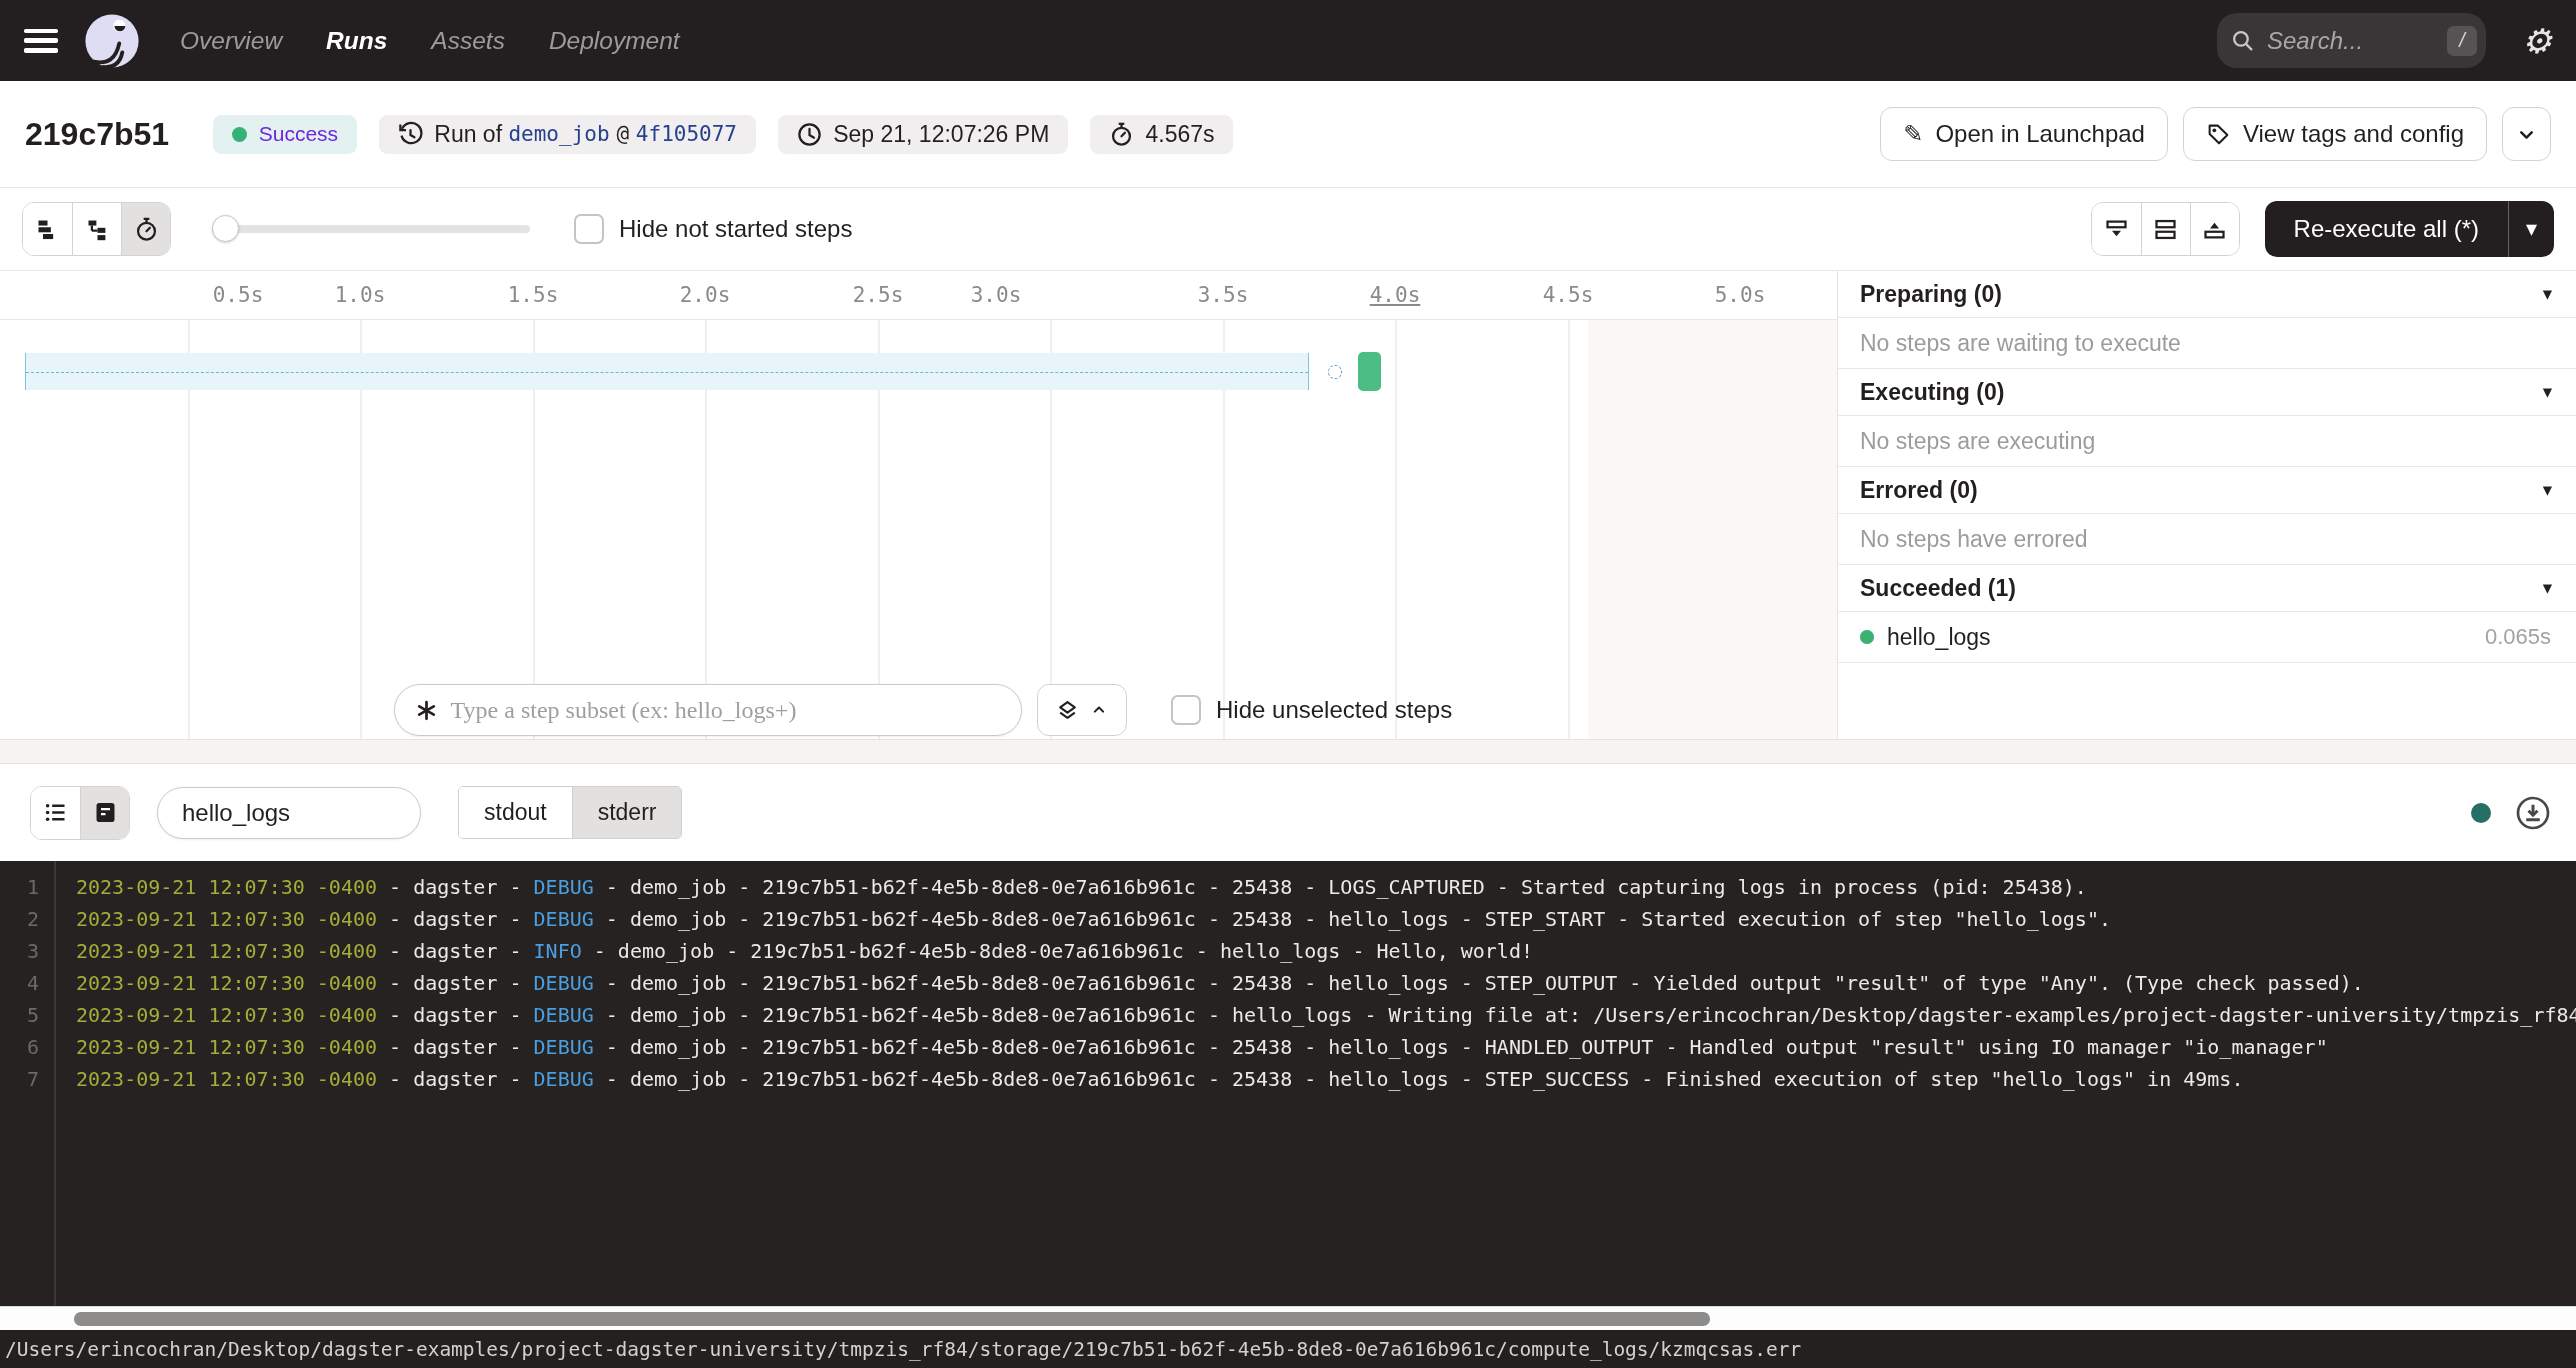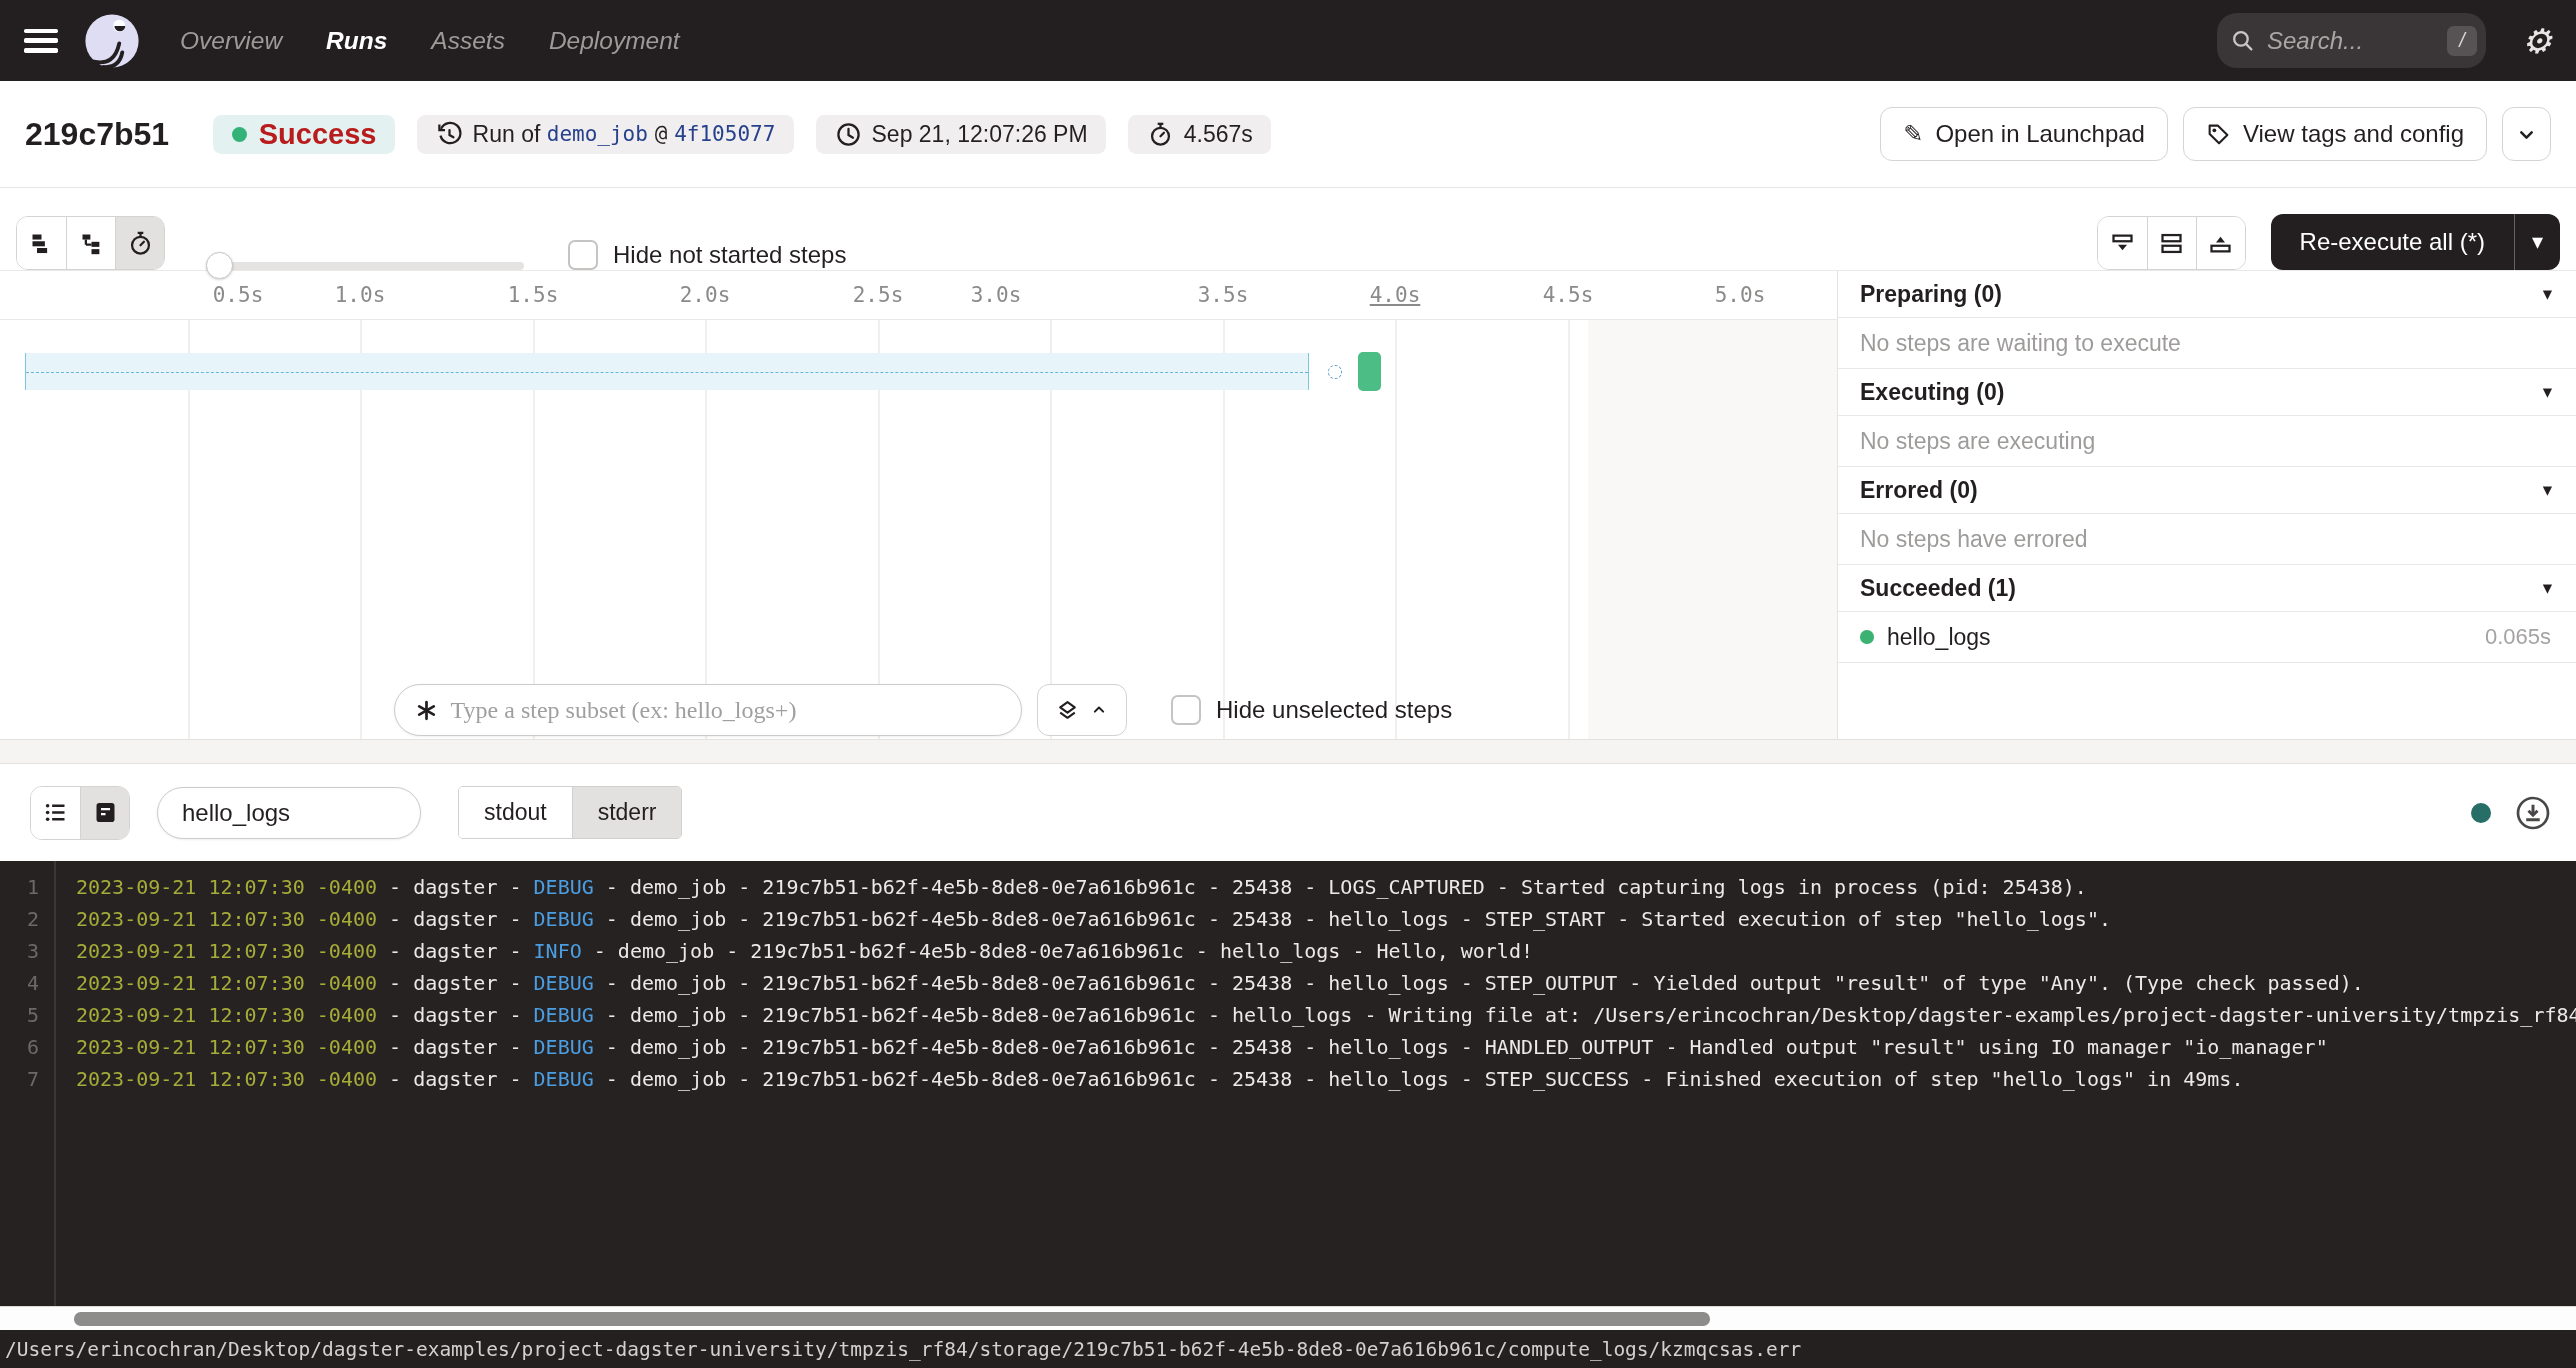--- a/index.html
+++ b/index.html
@@ -24,30 +24,30 @@
   .search-kbd { width:30px; height:30px; border-radius:6.8px; background:#575354; color:#D9D7D6; font-size:20px; display:flex; align-items:center; justify-content:center; }
   .gear { color:#E8E6E5; font-size:34px; line-height:1; cursor:pointer; }
 
   
   .run-header { height:107px; background:#fff; border-bottom:1.7px solid #E8E6E5; display:flex; align-items:center; padding:0 25px; flex:none; }
   .run-title { font-size:32px; font-weight:700; color:#231F20; margin-right:44px; }
   .pill { height:39px; border-radius:8.5px; background:#F0EEEE; display:flex; align-items:center; padding:0 18.6px; font-size:23px; color:#231F20; margin-right:22px; white-space:nowrap; }
   .pill svg { margin-right:10px; flex:none; }
   .pill-success { background:#E4F1F1; }
   .dot { width:15px; height:15px; border-radius:50%; background:#33B377; margin-right:12px; }
-  .success-text { color:#b91c1c; font-weight:700; font-size:29px; }
+  .success-text { color:#6d28d9; font-weight:400; font-size:21px; }
   .run-link { font-family:"DejaVu Sans Mono", monospace; font-size:21px; color:#27418D; cursor:pointer; }
   .at-sep { margin:0 6.8px; color:#231F20; font-size:21px; font-family:"DejaVu Sans Mono", monospace; }
   .hdr-spacer { flex:1; }
   .btn { height:54px; border:1.7px solid #D6D4D3; border-radius:12px; background:#fff; display:flex; align-items:center; padding:0 22px; font-size:24px; color:#231F20; cursor:pointer; margin-left:15px; white-space:nowrap; }
   .btn .bicon { margin-right:12px; display:flex; }
   .btn-caret { width:49px; justify-content:center; padding:0; }
 
   
-  .toolbar { height:83px; background:#fff; border-bottom:1.7px solid #EBE9E8; display:flex; align-items:flex-end; padding:0 16px; flex:none; }
+  .toolbar { height:83px; background:#fff; border-bottom:1.7px solid #EBE9E8; display:flex; align-items:center; padding:0 22px; flex:none; }
   .seg-group { display:flex; border:1.7px solid #D5D3D2; border-radius:12px; overflow:hidden; }
   .seg-btn { width:49px; height:52px; display:flex; align-items:center; justify-content:center; background:#fff; cursor:pointer; border-left:1.7px solid #D5D3D2; }
   .seg-btn:first-child { border-left:none; }
   .seg-btn.active { background:#E3E1E0; }
   .slider { width:318px; height:8.5px; background:#E5E3E2; border-radius:4.2px; margin-left:41px; position:relative; }
   .slider-handle { position:absolute; left:0; top:-9.3px; width:27px; height:27px; background:#fff; border:1.7px solid #C9C7C6; border-radius:50%; box-shadow:0 0.8px 2.5px rgba(0,0,0,.2); cursor:pointer; }
   .chk-row { display:flex; align-items:center; margin-left:44px; cursor:pointer; }
   .checkbox { width:30px; height:30px; border:2.5px solid #C6C4C3; border-radius:6.8px; background:#fff; flex:none; }
   .chk-label { font-size:24px; color:#231F20; margin-left:15px; }
   .tb-spacer { flex:1; }

